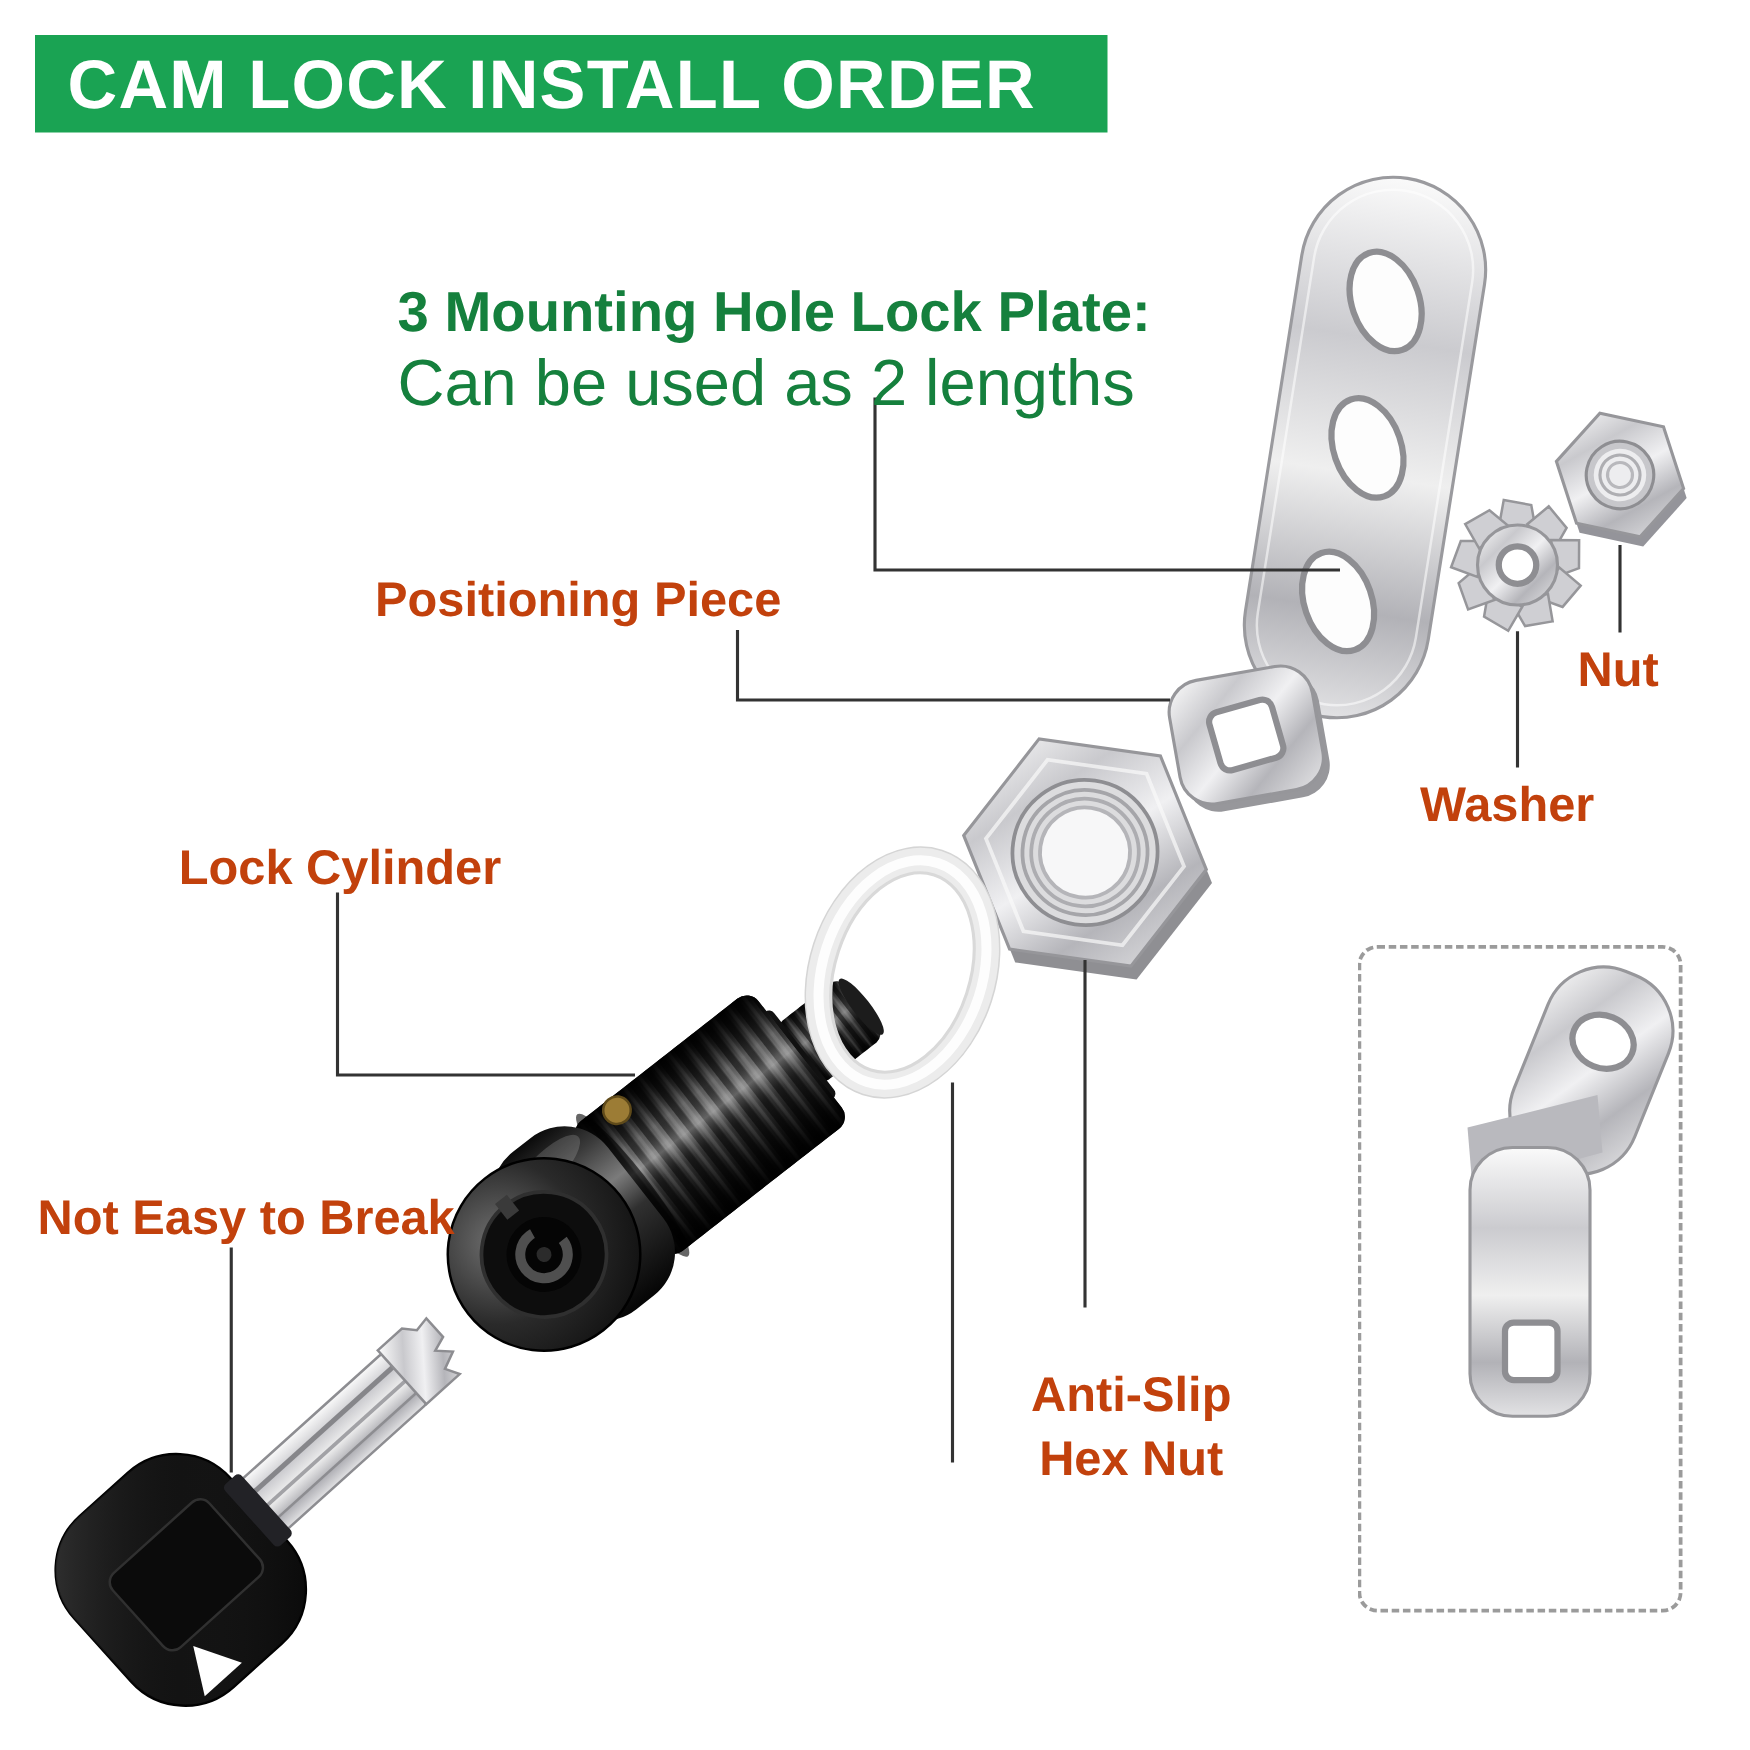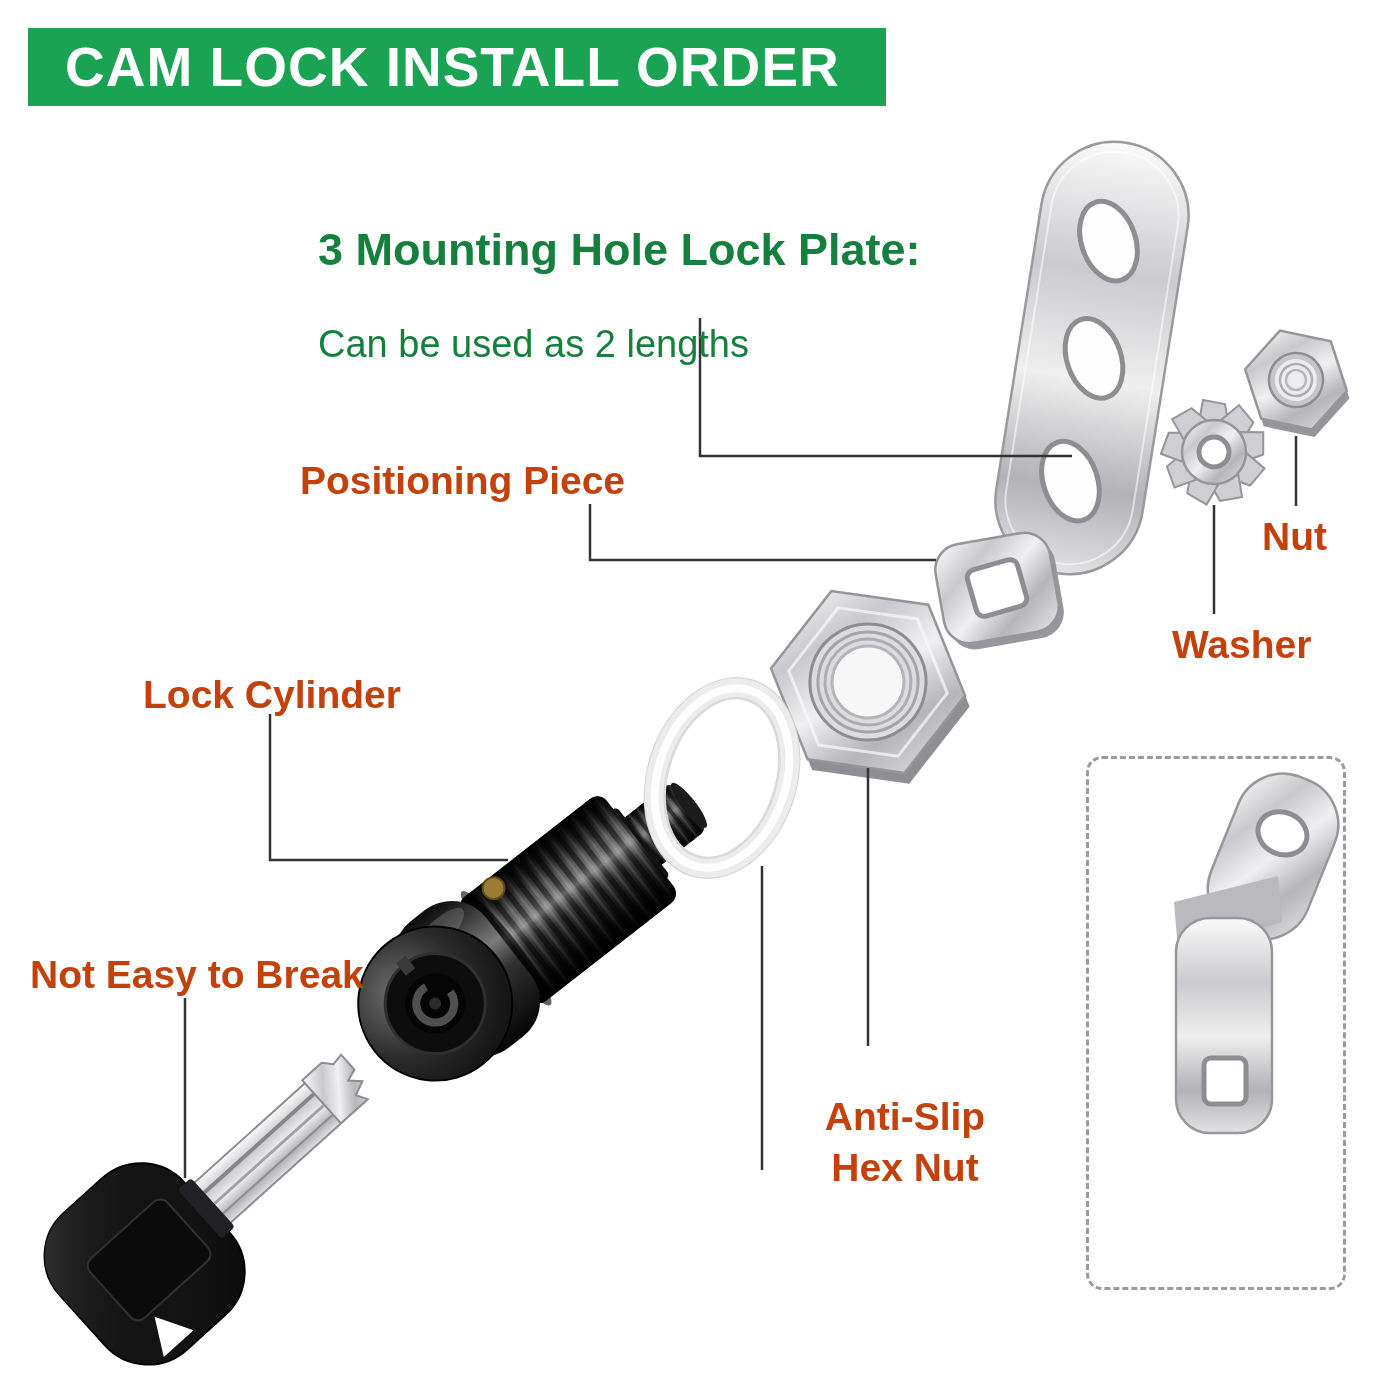--- a/index.html
+++ b/index.html
@@ -8,36 +8,36 @@
   .canvas {
     position:relative; width:1400px; height:1400px;
     background:#ffffff; overflow:hidden;
   }
   .diagram-svg { position:absolute; left:0; top:0; }
 
   .banner {
     position:absolute; left:28px; top:28px; width:858px; height:78px;
     background:#1aa353; color:#ffffff;
     font-size:55px; font-weight:bold; letter-spacing:1px;
-    display:flex; align-items:center; padding-left:37px;
+    display:flex; align-items:center; padding-left:26px;
     white-space:nowrap;
   }
   .heading { position:absolute; left:318px; top:224px; color:#15803d; }
   .heading .h1 { font-size:45px; font-weight:bold; line-height:1.15; }
-  .heading .h2 { font-size:38px; font-weight:normal; line-height:1.2;margin-top:46px; }
+  .heading .h2 { font-size:52px; font-weight:normal; line-height:1.2; }
 
   .label {
     position:absolute; color:#c2410c; font-weight:bold; font-size:39px;
     white-space:nowrap; line-height:1.3;
   }
   .label.center { text-align:center; white-space:normal; }
 
   .lbl-positioning { left:300px; top:456px; }
   .lbl-nut        { left:1262px; top:512px; }
-  .lbl-washer     { left:1172px; top:620px;text-align:right; }
+  .lbl-washer     { left:1136px; top:620px;text-align:right; }
   .lbl-lockcyl    { left:143px;  top:670px; }
   .lbl-key        { left:30px;   top:950px; }
   .lbl-antislip   { left:810px;  top:1092px; width:190px; }
   .lbl-gasket     { left:685px;  top:1178px; width:155px; }
   .lbl-spare      { left:1092px; top:1180px; width:240px; line-height:1.45; }
 
   .spare-box {
     position:absolute; left:1086px; top:756px; width:260px; height:534px;
     border:3px dashed #9b9b9b; border-radius:16px;
   }

